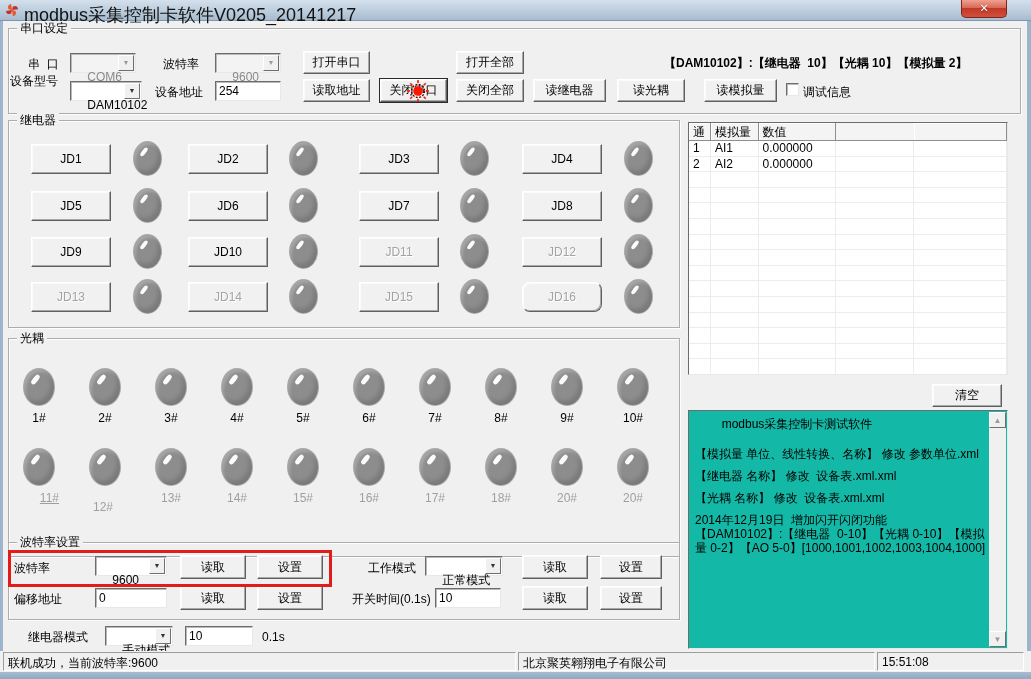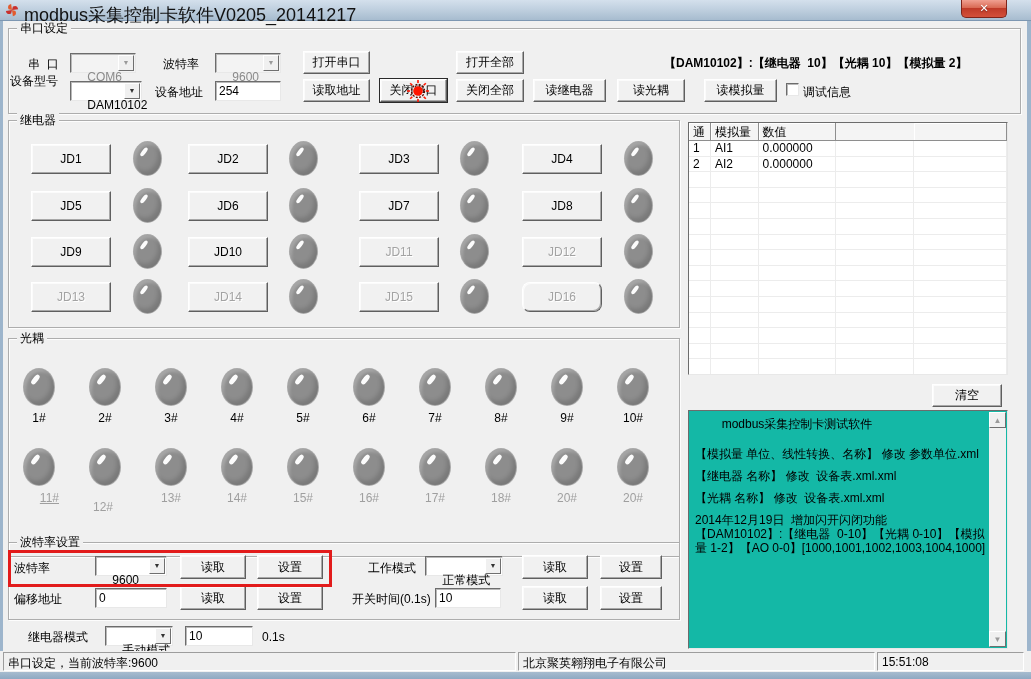--- a/index.html
+++ b/index.html
@@ -391,28 +391,28 @@
         <div class="log-line">        modbus采集控制卡测试软件</div>
         <div class="log-line blank"></div>
         <div class="log-line blank"></div>
         <div class="log-line">【模拟量 单位、线性转换、名称】 修改 参数单位.xml</div>
         <div class="log-line blank"></div>
         <div class="log-line">【继电器 名称】 修改  设备表.xml.xml</div>
         <div class="log-line blank"></div>
         <div class="log-line">【光耦 名称】 修改  设备表.xml.xml</div>
         <div class="log-line blank"></div>
         <div class="log-line">2014年12月19日  增加闪开闪闭功能</div>
-        <div class="log-line">【DAM10102】:【继电器  0-10】【光耦 0-10】【模拟量 1-2】【AO 0-0】[1000,1001,1002,1003,1004,1000]</div>
+        <div class="log-line">【DAM10102】:【继电器  0-10】【光耦 0-10】【模拟量 0-2】【AO 5-0】[1000,1001,1002,1003,1004,1000]</div>
       </div>
     <div class="log-scroll">
       <div class="scroll-arrow" style="top:0;">▲</div>
       <div class="scroll-arrow" style="bottom:0;">▼</div>
     </div>
   </div>
 
   <div class="statusbar">
-    <div class="status-panel" style="left:3px;width:513px;">串口设定，当前波特率:9600</div>
+    <div class="status-panel" style="left:3px;width:513px;">联机成功，当前波特率:9600</div>
     <div class="status-panel" style="left:518px;width:357px;">北京聚英翱翔电子有限公司</div>
     <div class="status-panel" style="left:877px;width:147px;">15:51:08</div>
   </div>
   <div class="bottom-strip"></div>
 
 </div>
 
 </body></html>

